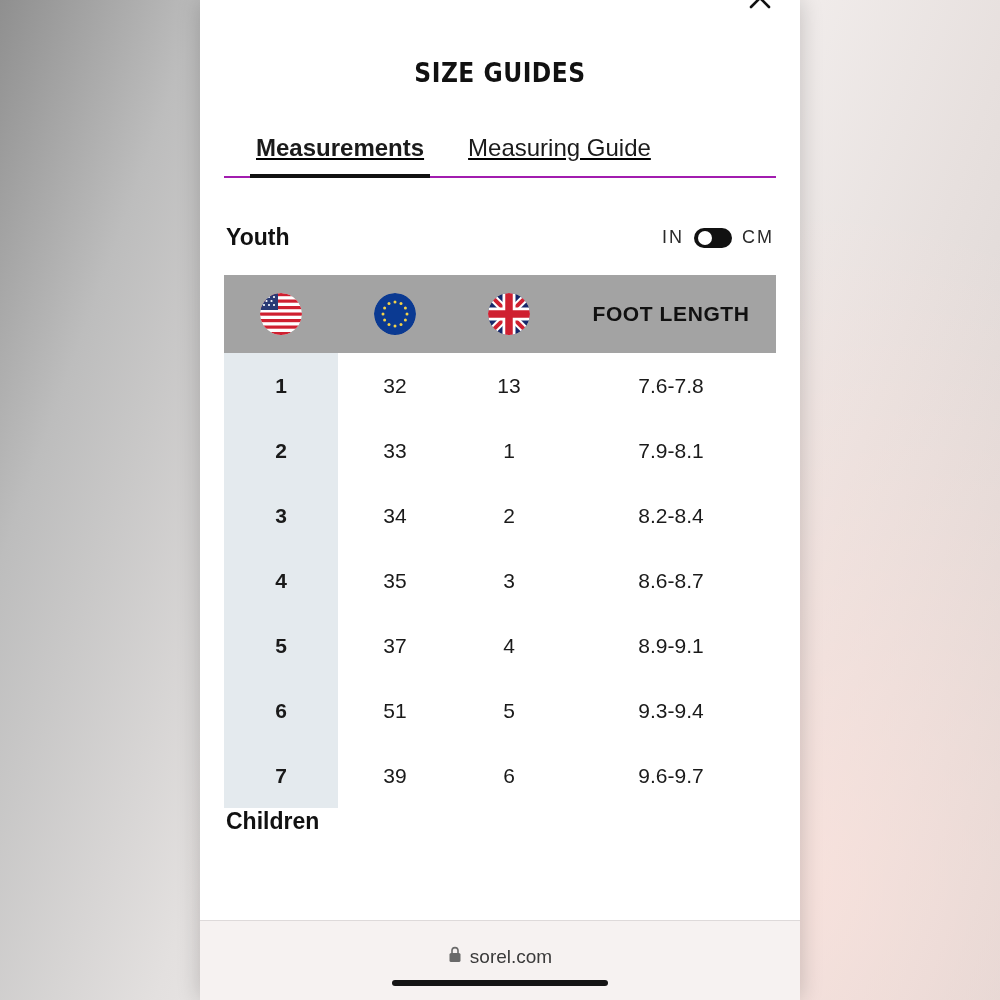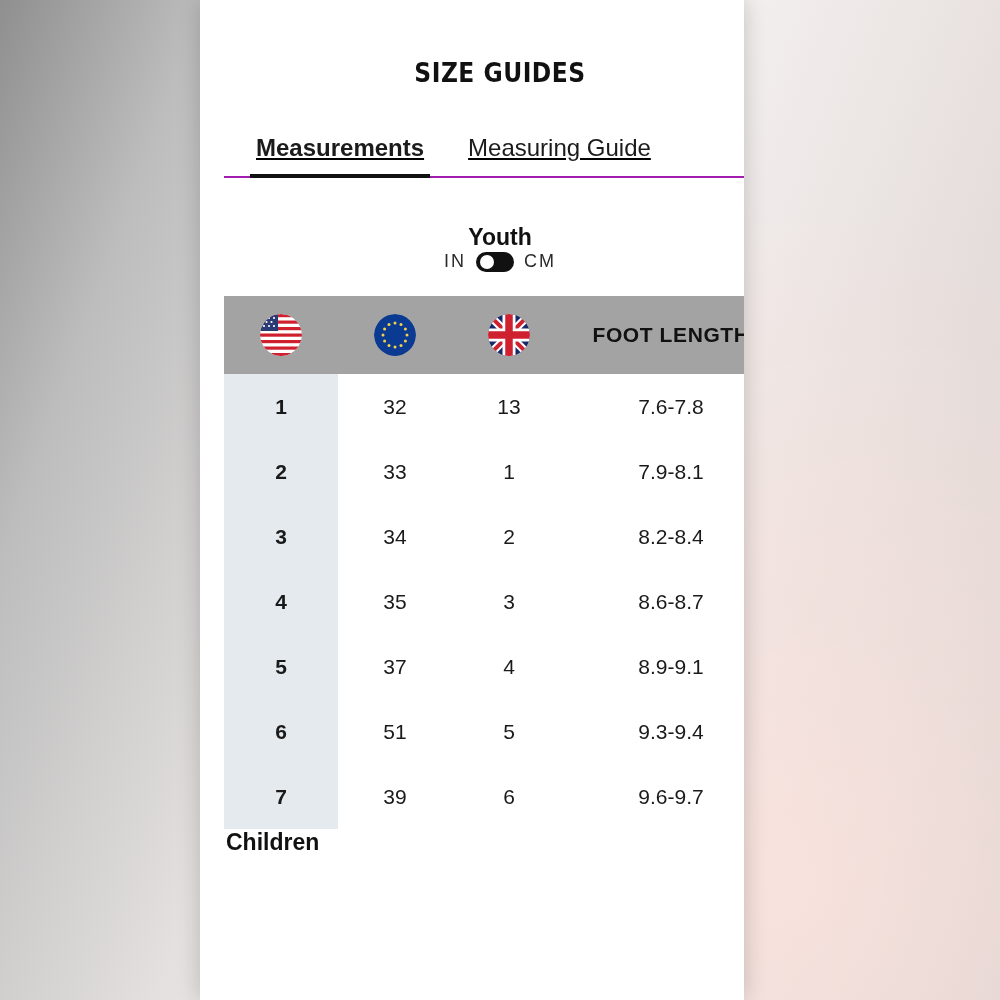--- a/index.html
+++ b/index.html
@@ -14,21 +14,21 @@
   }
   
   .backdrop {
     position: absolute; inset: 0;
     background:
       radial-gradient(ellipse at 78% 88%, rgba(255,228,222,0.75) 0%, rgba(255,255,255,0) 55%),
       linear-gradient(110deg, #8f8f8f 0%, #bdbdbd 15%, #e3e0df 38%, #f3efee 55%, #e7e0de 75%, #d6cfcd 100%);
   }
   .phone {
     position: absolute;
-    left: 200px; top: 0; width: 544px; height: 1000px;
+    left: 200px; top: 0; width: 600px; height: 1000px;
     background: #ffffff;
     overflow: hidden;
     box-shadow: 0 0 22px rgba(0,0,0,0.20);
   }
   .sheet {
     position: absolute; left: 0; top: 0; width: 600px; height: 920px;
     background: #ffffff;
     padding: 0 24px;
   }
   .close-btn {
@@ -72,21 +72,20 @@
     position: absolute;
     left: 0; right: 0; bottom: -2px;
     height: 4px;
     background: #111;
   }
 
   .section-row {
     display: flex; align-items: center; justify-content: space-between;
     margin-top: 46px;
     padding: 0 2px;
-    flex-direction: column;
   }
   .section-label {
     font-size: 23px; font-weight: 700; color: #111;
   }
   .unit-toggle {
     display: flex; align-items: center; gap: 10px;
     cursor: pointer;
   }
   .unit-text {
     font-size: 18px; font-weight: 400; letter-spacing: 2px; color: #2a2a2a;
@@ -321,14 +320,26 @@
           <td>39</td>
           <td>6</td>
           <td>9.6-9.7</td>
         </tr>
       </tbody>
     </table>
 
     <div class="children-label">Children</div>
   </div>
 
+  <div class="browser-bar">
+    <div class="url-row">
+      <span class="lock-icon">
+        <svg width="14" height="17" viewBox="0 0 14 17" aria-hidden="true">
+          <rect x="1.5" y="7" width="11" height="9" rx="1.6" fill="#6a6a6a"></rect>
+          <path d="M4 7V4.6a3 3 0 0 1 6 0V7" fill="none" stroke="#6a6a6a" stroke-width="1.6"></path>
+        </svg>
+      </span>
+      <span class="url-text">sorel.com</span>
+    </div>
+    <div class="home-indicator"></div>
+  </div>
 
 </div>
 
 </body></html>

